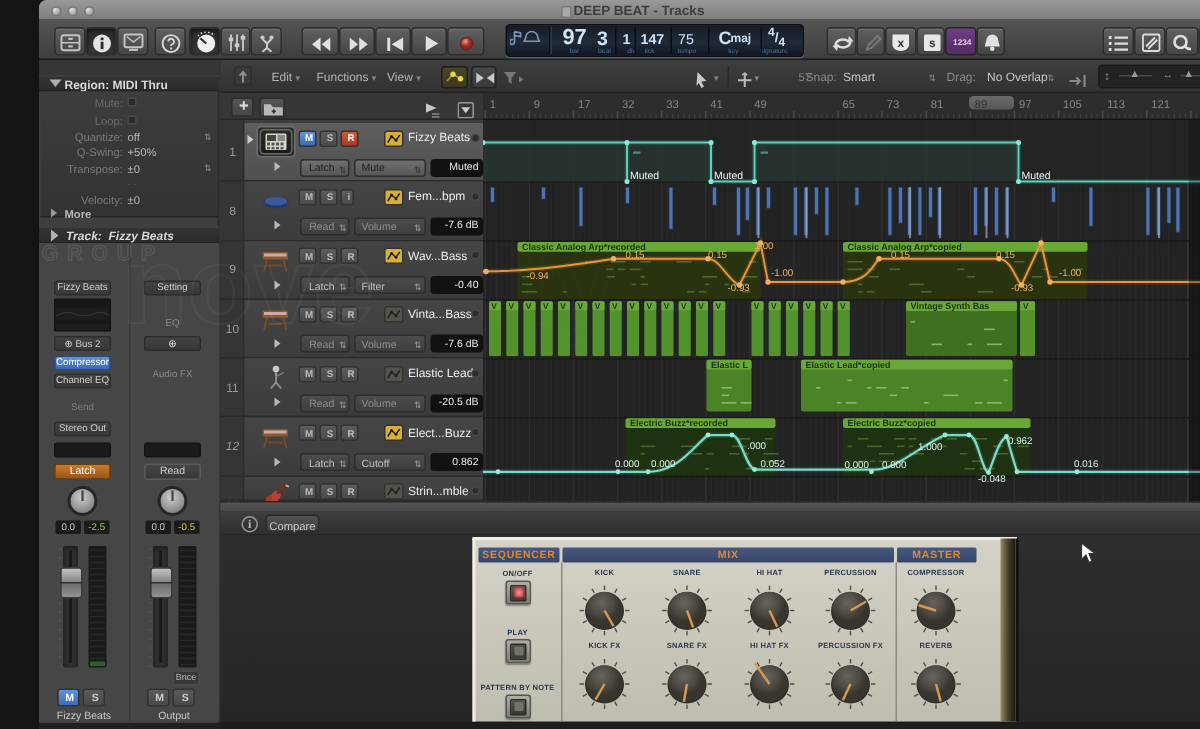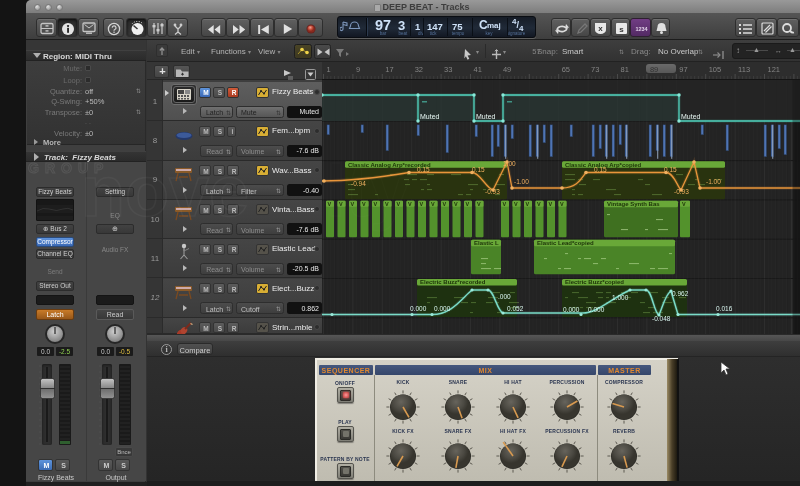--- a/index.html
+++ b/index.html
@@ -106,21 +106,21 @@
 <div style="position:absolute;left:314px;top:19px;width:21px;height:13px;"><svg width="21" height="13" viewBox="0 0 21 13">
         <path d="M3 2 v7 a1.6 1.6 0 1 1 -1-1.5 M3 2 l4 1 v2.5 l-4 -1" fill="none" stroke="#7d96ba" stroke-width="1.1"></path>
         <path d="M14.5 2 a4 4 0 0 1 4 4 l1 2.5 h-10 l1-2.5 a4 4 0 0 1 4-4 z" fill="none" stroke="#7d96ba" stroke-width="1.1"></path>
       </svg></div>
 <div style="position:absolute;left:340px;top:18px;width:1px;height:18px;background:#060a10;"></div>
 <div style="position:absolute;left:341px;top:18px;width:1px;height:18px;background:#2c3a4e;"></div>
 <div style="position:absolute;left:349px;top:17px;font-size:14.5px;font-weight:bold;color:#cfe2f8;font-family:'Liberation Sans';">97</div>
 <div style="position:absolute;left:372px;top:18px;font-size:13px;font-weight:bold;color:#cfe2f8;font-family:'Liberation Sans';">3</div>
 <div style="position:absolute;left:389px;top:20.5px;font-size:9.5px;font-weight:bold;color:#cfe2f8;font-family:'Liberation Sans';">1</div>
 <div style="position:absolute;left:401px;top:20.5px;font-size:9.5px;font-weight:bold;color:#cfe2f8;font-family:'Liberation Sans';">147</div>
-<div style="position:absolute;left:426px;top:20.5px;font-size:9.5px;font-weight:bold;color:#cfe2f8;font-family:'Liberation Sans';">75</div>
+<div style="position:absolute;left:426px;top:20.5px;font-size:9.5px;font-weight:normal;color:#cfe2f8;font-family:'Liberation Sans';">75</div>
 <div style="position:absolute;left:453px;top:18px;font-size:12px;font-weight:bold;color:#cfe2f8;font-family:'Liberation Sans';">C</div>
     <div style="position:absolute;left:461px;top:21px;font-size:8px;font-weight:bold;color:#cfe2f8;font-family:'Liberation Sans';">maj</div>
 <div style="position:absolute;left:486px;top:17px;font-size:9px;font-weight:bold;color:#cfe2f8;font-family:'Liberation Sans';"><sup style="font-size:8px">4</sup>/<sub style="font-size:8px">4</sub></div>
 <div style="position:absolute;left:342px;top:31px;width:30px;text-align:center;font-size:4.5px;color:#54719a;">bar</div>
 <div style="position:absolute;left:362px;top:31px;width:30px;text-align:center;font-size:4.5px;color:#54719a;">beat</div>
 <div style="position:absolute;left:380px;top:31px;width:30px;text-align:center;font-size:4.5px;color:#54719a;">div</div>
 <div style="position:absolute;left:392px;top:31px;width:30px;text-align:center;font-size:4.5px;color:#54719a;">tick</div>
 <div style="position:absolute;left:417px;top:31px;width:30px;text-align:center;font-size:4.5px;color:#54719a;">tempo</div>
 <div style="position:absolute;left:448px;top:31px;width:30px;text-align:center;font-size:4.5px;color:#54719a;">key</div>
 <div style="position:absolute;left:475px;top:31px;width:30px;text-align:center;font-size:4.5px;color:#54719a;">signature</div>

